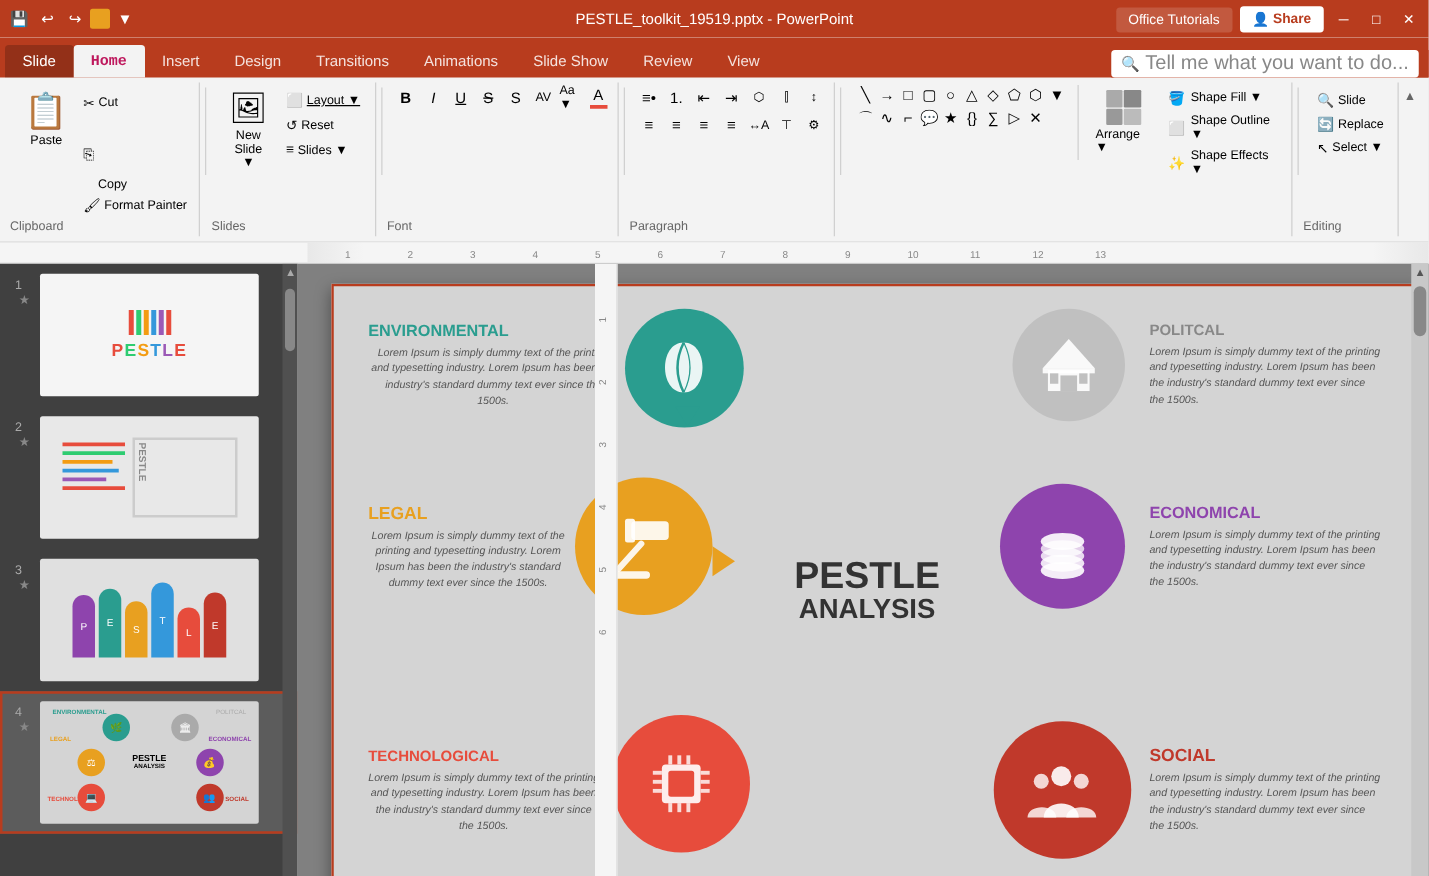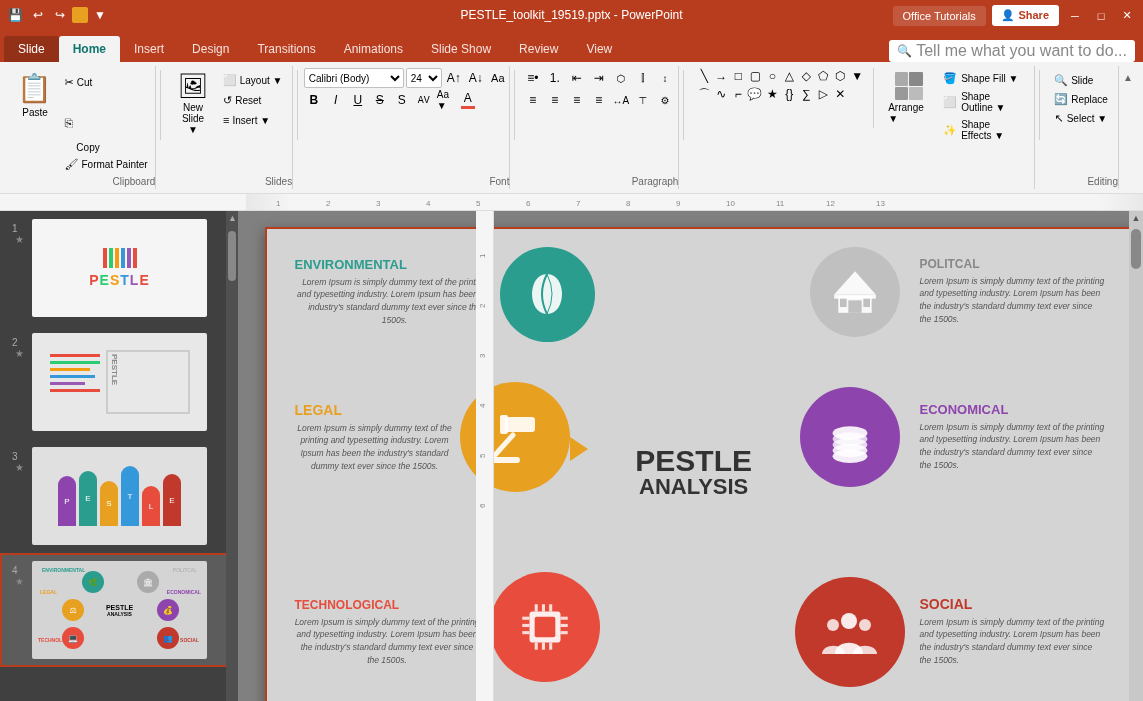--- a/index.html
+++ b/index.html
@@ -1,24 +1,24 @@
 <!DOCTYPE html>
 <html><head>
   <meta charset="utf-8">
   <style>
     * { box-sizing: border-box; margin: 0; padding: 0; }
     body { font-family: 'Segoe UI', Arial, sans-serif; font-size: 12px; background: #f0f0f0; overflow: hidden; width: 1143px; height: 701px; }
     .title-bar-center { position: absolute; left: 50%; transform: translateX(-50%); color: white; font-size: 12px; }
     .win-btn { width: 20px; height: 20px; display: flex; align-items: center; justify-content: center; cursor: pointer; font-size: 11px; }
     .ribbon-tabs { background: #b83c1e; display: flex; align-items: flex-end; height: 32px; padding-left: 4px; }
     .ribbon-tab { padding: 6px 14px; font-size: 12px; cursor: pointer; color: rgba(255,255,255,0.85); border-radius: 3px 3px 0 0; }
-    .ribbon-tab.active { background: #f3f3f3; color: #0f766e; font-weight: 600; }
+    .ribbon-tab.active { background: #f3f3f3; color: #be185d; font-weight: 600; font-family: Liberation Mono, monospace; }
     .ribbon-content { display: flex; align-items: stretch; padding: 4px 8px; gap: 2px; min-height: 88px; }
     .ribbon-group { display: flex; flex-direction: column; align-items: center; border-right: 1px solid #d0d0d0; padding: 2px 8px; min-width: 60px; position: relative; }
-    .ribbon-group-label { font-size: 10px; color: #666; position: absolute; bottom: 2px; left: 0; right: 0; text-align: right; }
+    .ribbon-group-label { font-size: 10px; color: #666; position: absolute; bottom: 2px; left: 0; right: 0; text-align: left; }
     .ribbon-group-content { display: flex; align-items: flex-start; gap: 4px; flex: 1; padding-bottom: 14px; }
     .ribbon-btn-large { display: flex; flex-direction: column; align-items: center; justify-content: center; cursor: pointer; padding: 4px 6px; border-radius: 3px; gap: 2px; min-width: 44px; }
     .ribbon-btn-small { display: flex; align-items: center; gap: 3px; cursor: pointer; padding: 2px 4px; border-radius: 2px; font-size: 11px; white-space: nowrap; }
     .ribbon-col { display: flex; flex-direction: column; gap: 1px; }
     .shape-btn { width: 16px; height: 16px; display: flex; align-items: center; justify-content: center; font-size: 12px; cursor: pointer; }
     .shape-format-btn { display: flex; align-items: center; gap: 4px; cursor: pointer; padding: 2px 4px; border-radius: 2px; font-size: 11px; }
 
     
     .app-body { display: flex; height: calc(701px - 30px - 122px - 28px); }
     .slide-panel { width: 238px; background: #404040; overflow-y: auto; flex-shrink: 0; position: relative; }
@@ -132,53 +132,46 @@
 
     <div class="ribbon-group" style="min-width:90px;">
       <div class="ribbon-group-content">
         <div class="ribbon-btn-large">
           <span style="font-size:24px;">🖼</span>
           <span style="font-size:10px; text-align:center;">New<br>Slide ▼</span>
         </div>
         <div class="ribbon-col" style="padding-top:4px; gap:3px;">
           <div class="ribbon-btn-small">
             <span>⬜</span>
-            <span style="font-size:10px;">Layout ▼</span>
+            <span style="font-size:10px;text-decoration:underline;">Layout ▼</span>
           </div>
           <div class="ribbon-btn-small">
             <span>↺</span>
             <span style="font-size:10px;">Reset</span>
           </div>
           <div class="ribbon-btn-small">
             <span>≡</span>
-            <span style="font-size:10px;">Insert ▼</span>
+            <span style="font-size:10px;">Slides ▼</span>
           </div>
         </div>
       </div>
       <span class="ribbon-group-label">Slides</span>
     </div>
 
     <div class="ribbon-separator"></div>
 
     <div class="ribbon-group" style="min-width:180px;">
       <div class="ribbon-group-content" style="flex-direction:column; gap:2px;">
-        <div style="display:flex; align-items:center; gap:2px;">
-          <select class="font-select"><option>Calibri (Body)</option></select>
-          <select class="font-size-select"><option>24</option></select>
-          <div class="font-btn">A↑</div>
-          <div class="font-btn">A↓</div>
-          <div class="font-btn" style="font-size:11px;">Aa</div>
-        </div>
         <div style="display:flex; align-items:center; gap:2px;">
           <div class="font-btn" style="font-weight:bold;">B</div>
           <div class="font-btn" style="font-style:italic;">I</div>
           <div class="font-btn" style="text-decoration:underline;">U</div>
           <div class="font-btn" style="text-decoration:line-through;">S</div>
           <div class="font-btn">S</div>
-          <div class="font-btn" style="font-size:10px;font-family:Liberation Mono, monospace;">AV</div>
+          <div class="font-btn" style="font-size:10px;">AV</div>
           <div class="font-btn" style="font-size:10px;">Aa ▼</div>
           <div class="font-btn">
             <div style="display:flex;flex-direction:column;align-items:center;">
               <span>A</span>
               <span class="color-bar" style="background:#e74c3c;"></span>
             </div>
           </div>
         </div>
       </div>
       <span class="ribbon-group-label">Font</span>

